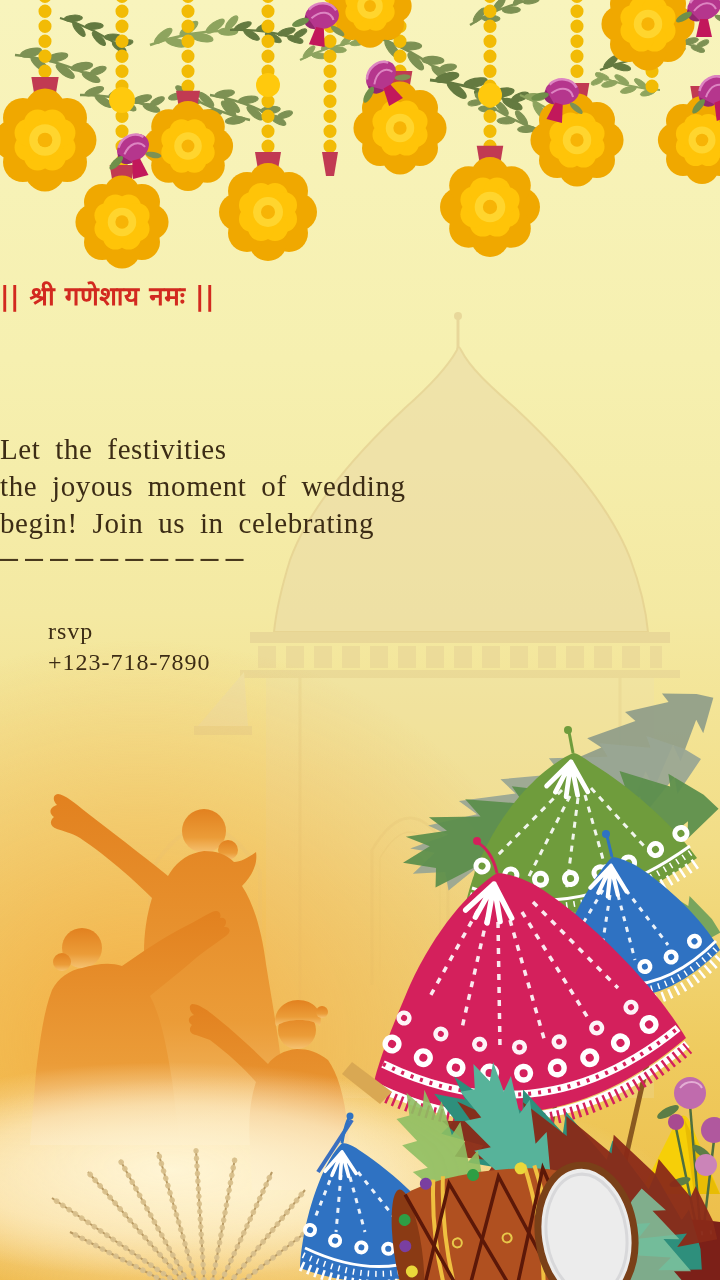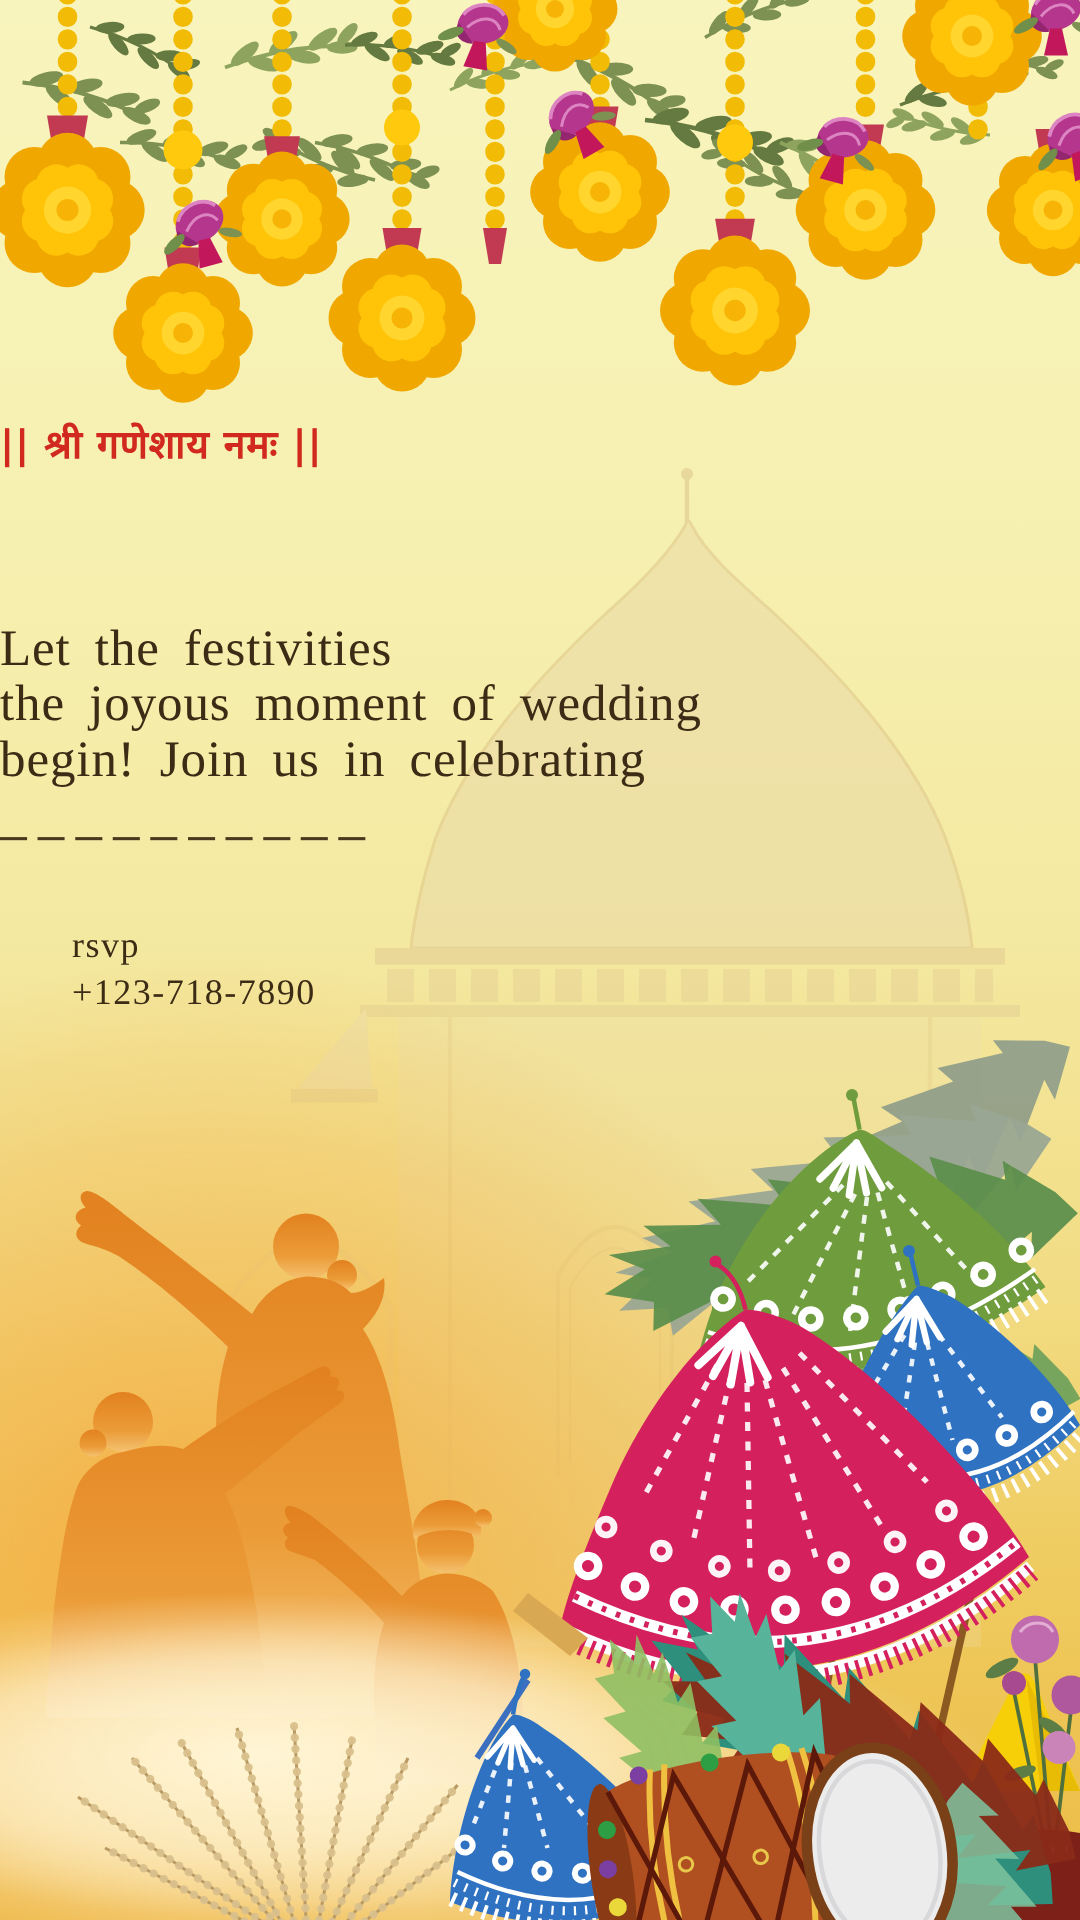--- a/index.html
+++ b/index.html
@@ -8,21 +8,21 @@
     background:linear-gradient(180deg,#f8f4bd 0%,#f6f0b0 28%,#f4e9a2 48%,#f2dd86 66%,#efcb5f 82%,#ecbb45 100%);
     font-family:"Liberation Serif","DejaVu Serif",serif;
   }
   .art{position:absolute;inset:0;}
   .txt{position:absolute;left:0;width:100%;text-align:left;}
   .shloka{
     top:277px;font-size:26px;font-weight:bold;letter-spacing:.5px;
     color:var(--shloka-red,#d2291f);
     font-family:"DejaVu Sans","Liberation Serif",sans-serif;
   }
-  .message{top:414px;font-size:34px;line-height:37px;letter-spacing:.6px;word-spacing:7px;
+  .message{top:431px;font-size:29px;line-height:37px;letter-spacing:.6px;word-spacing:7px;
     color:var(--text-brown,#3c2c15);}
   .divider{top:540px;font-size:30px;letter-spacing:7px;color:#49391d;
     font-family:"DejaVu Sans Mono","Liberation Mono",monospace;}
   .rsvp{top:616px;font-size:24px;line-height:31px;letter-spacing:1px;color:var(--text-brown,#3c2c15);margin-left:48px;}
 </style>
 </head>
 <body>
 
 <div class="stage">
 

